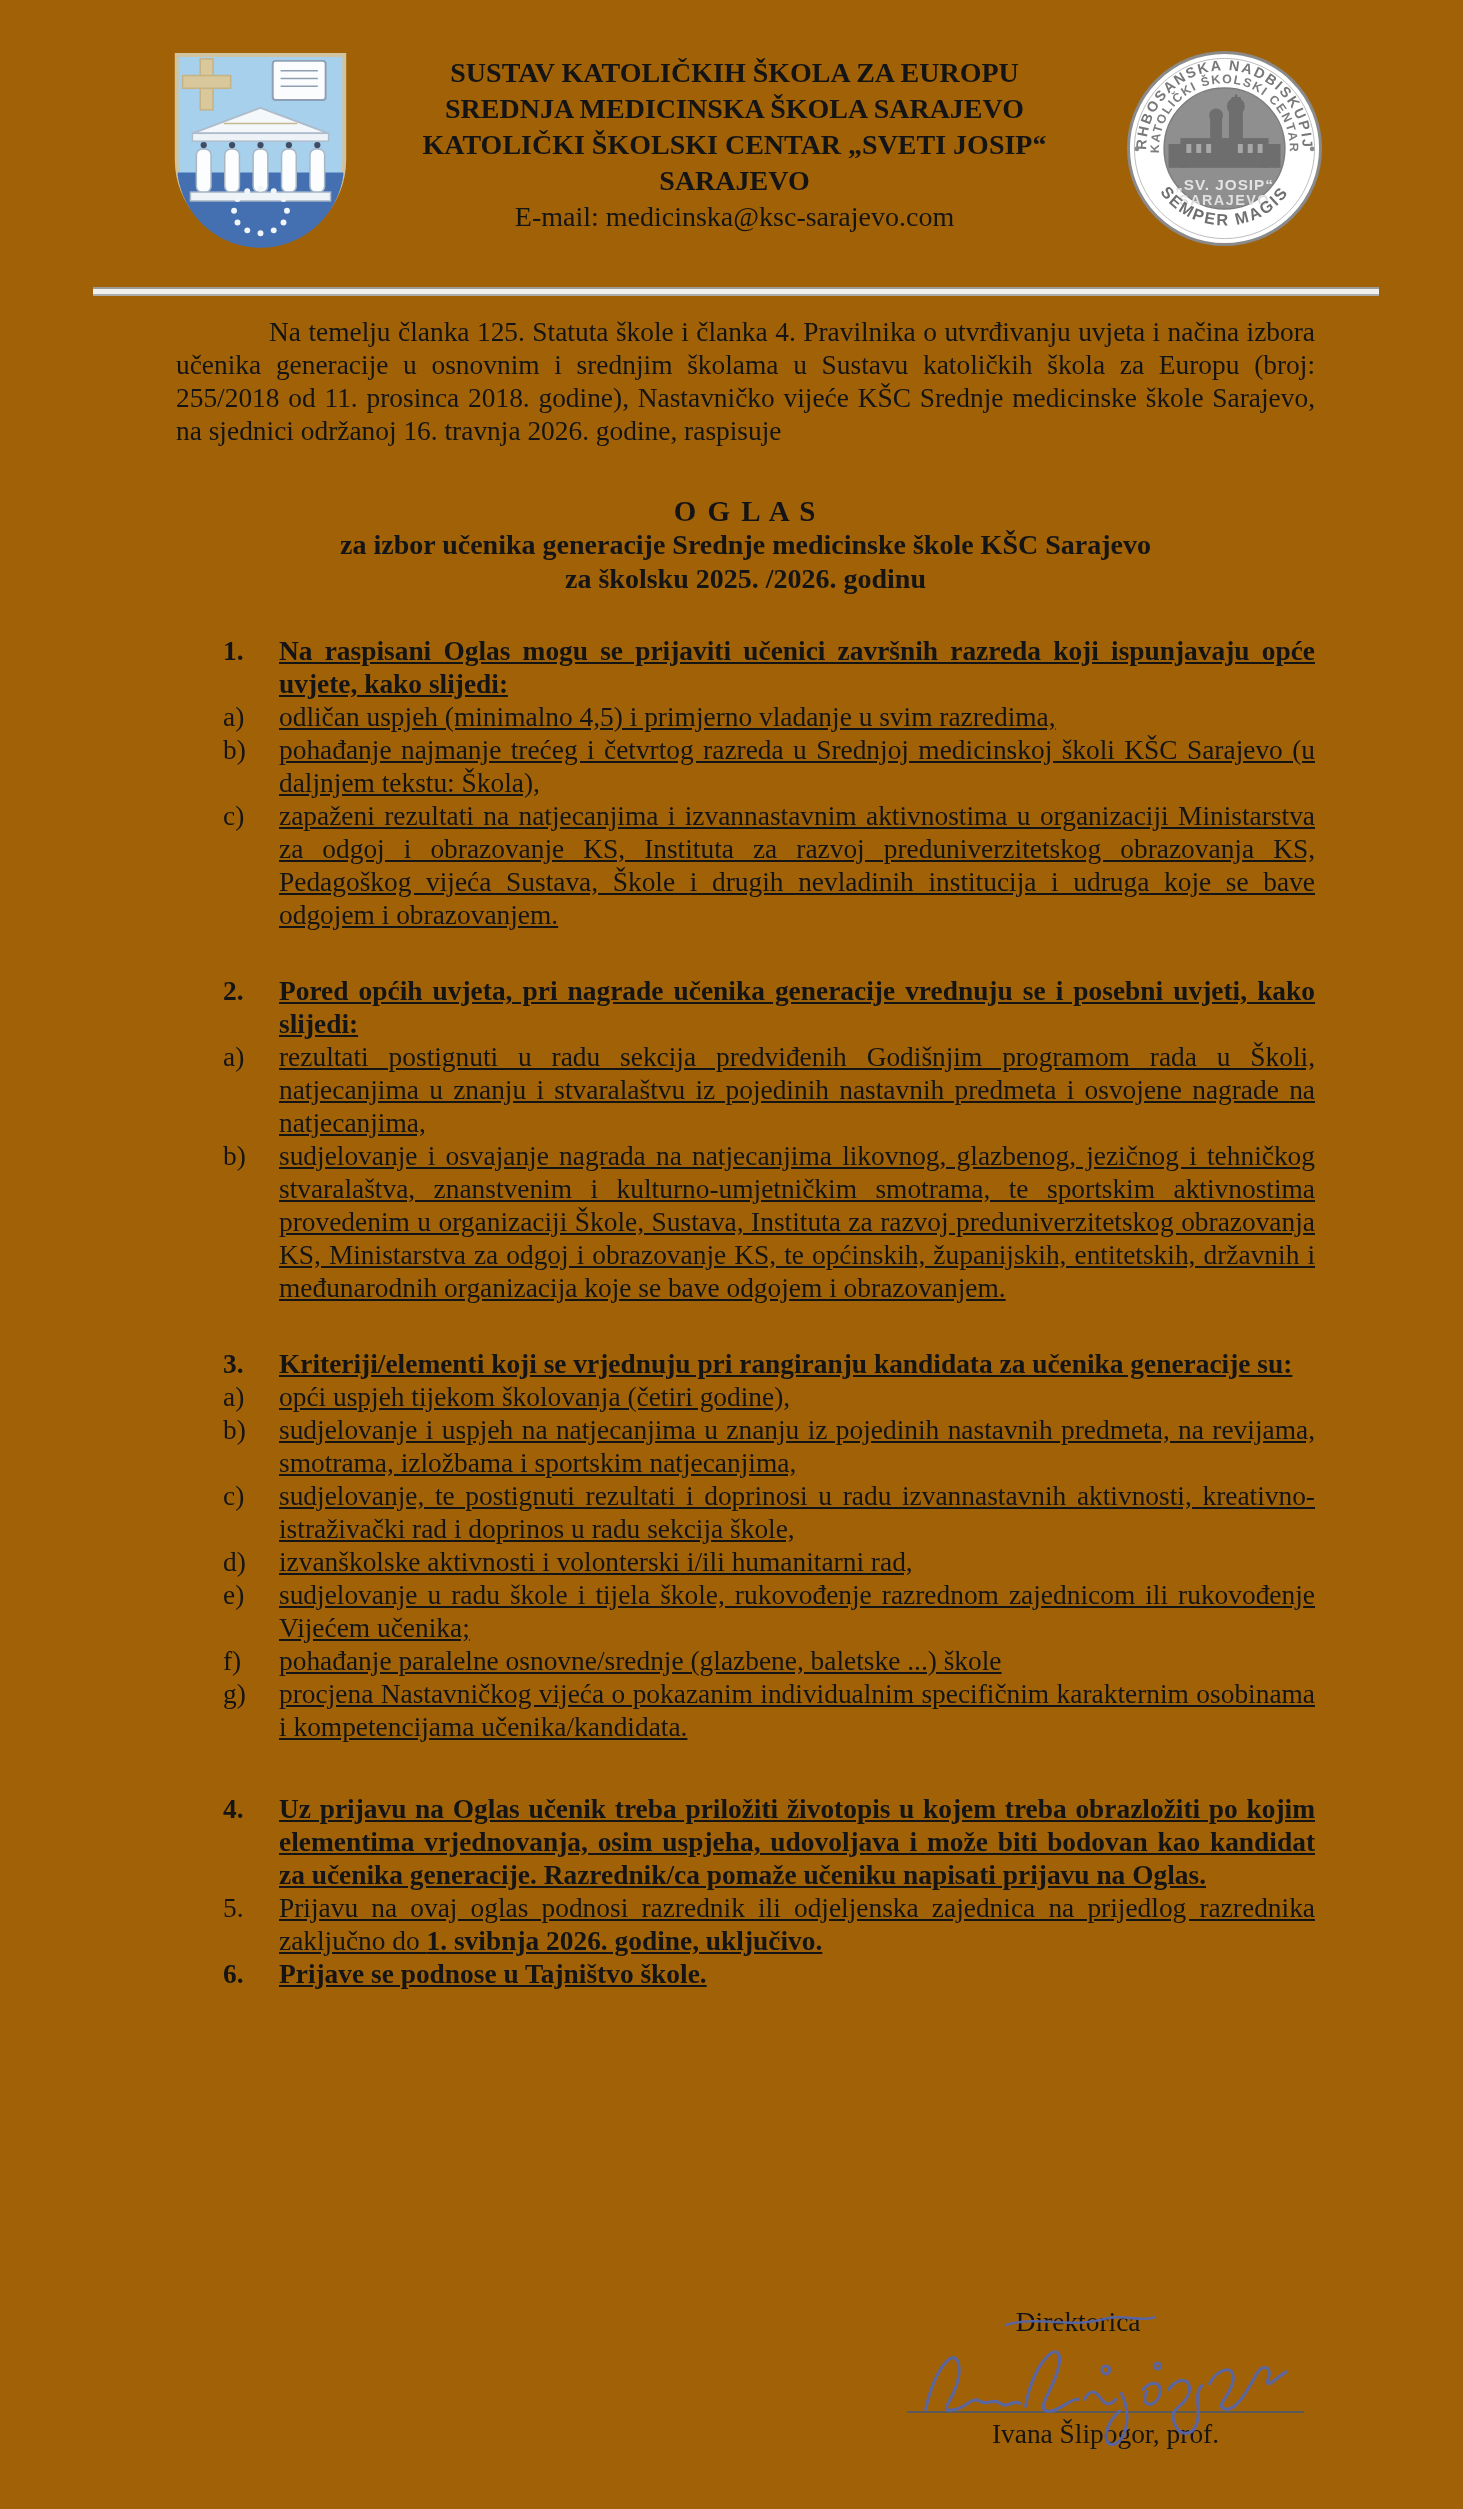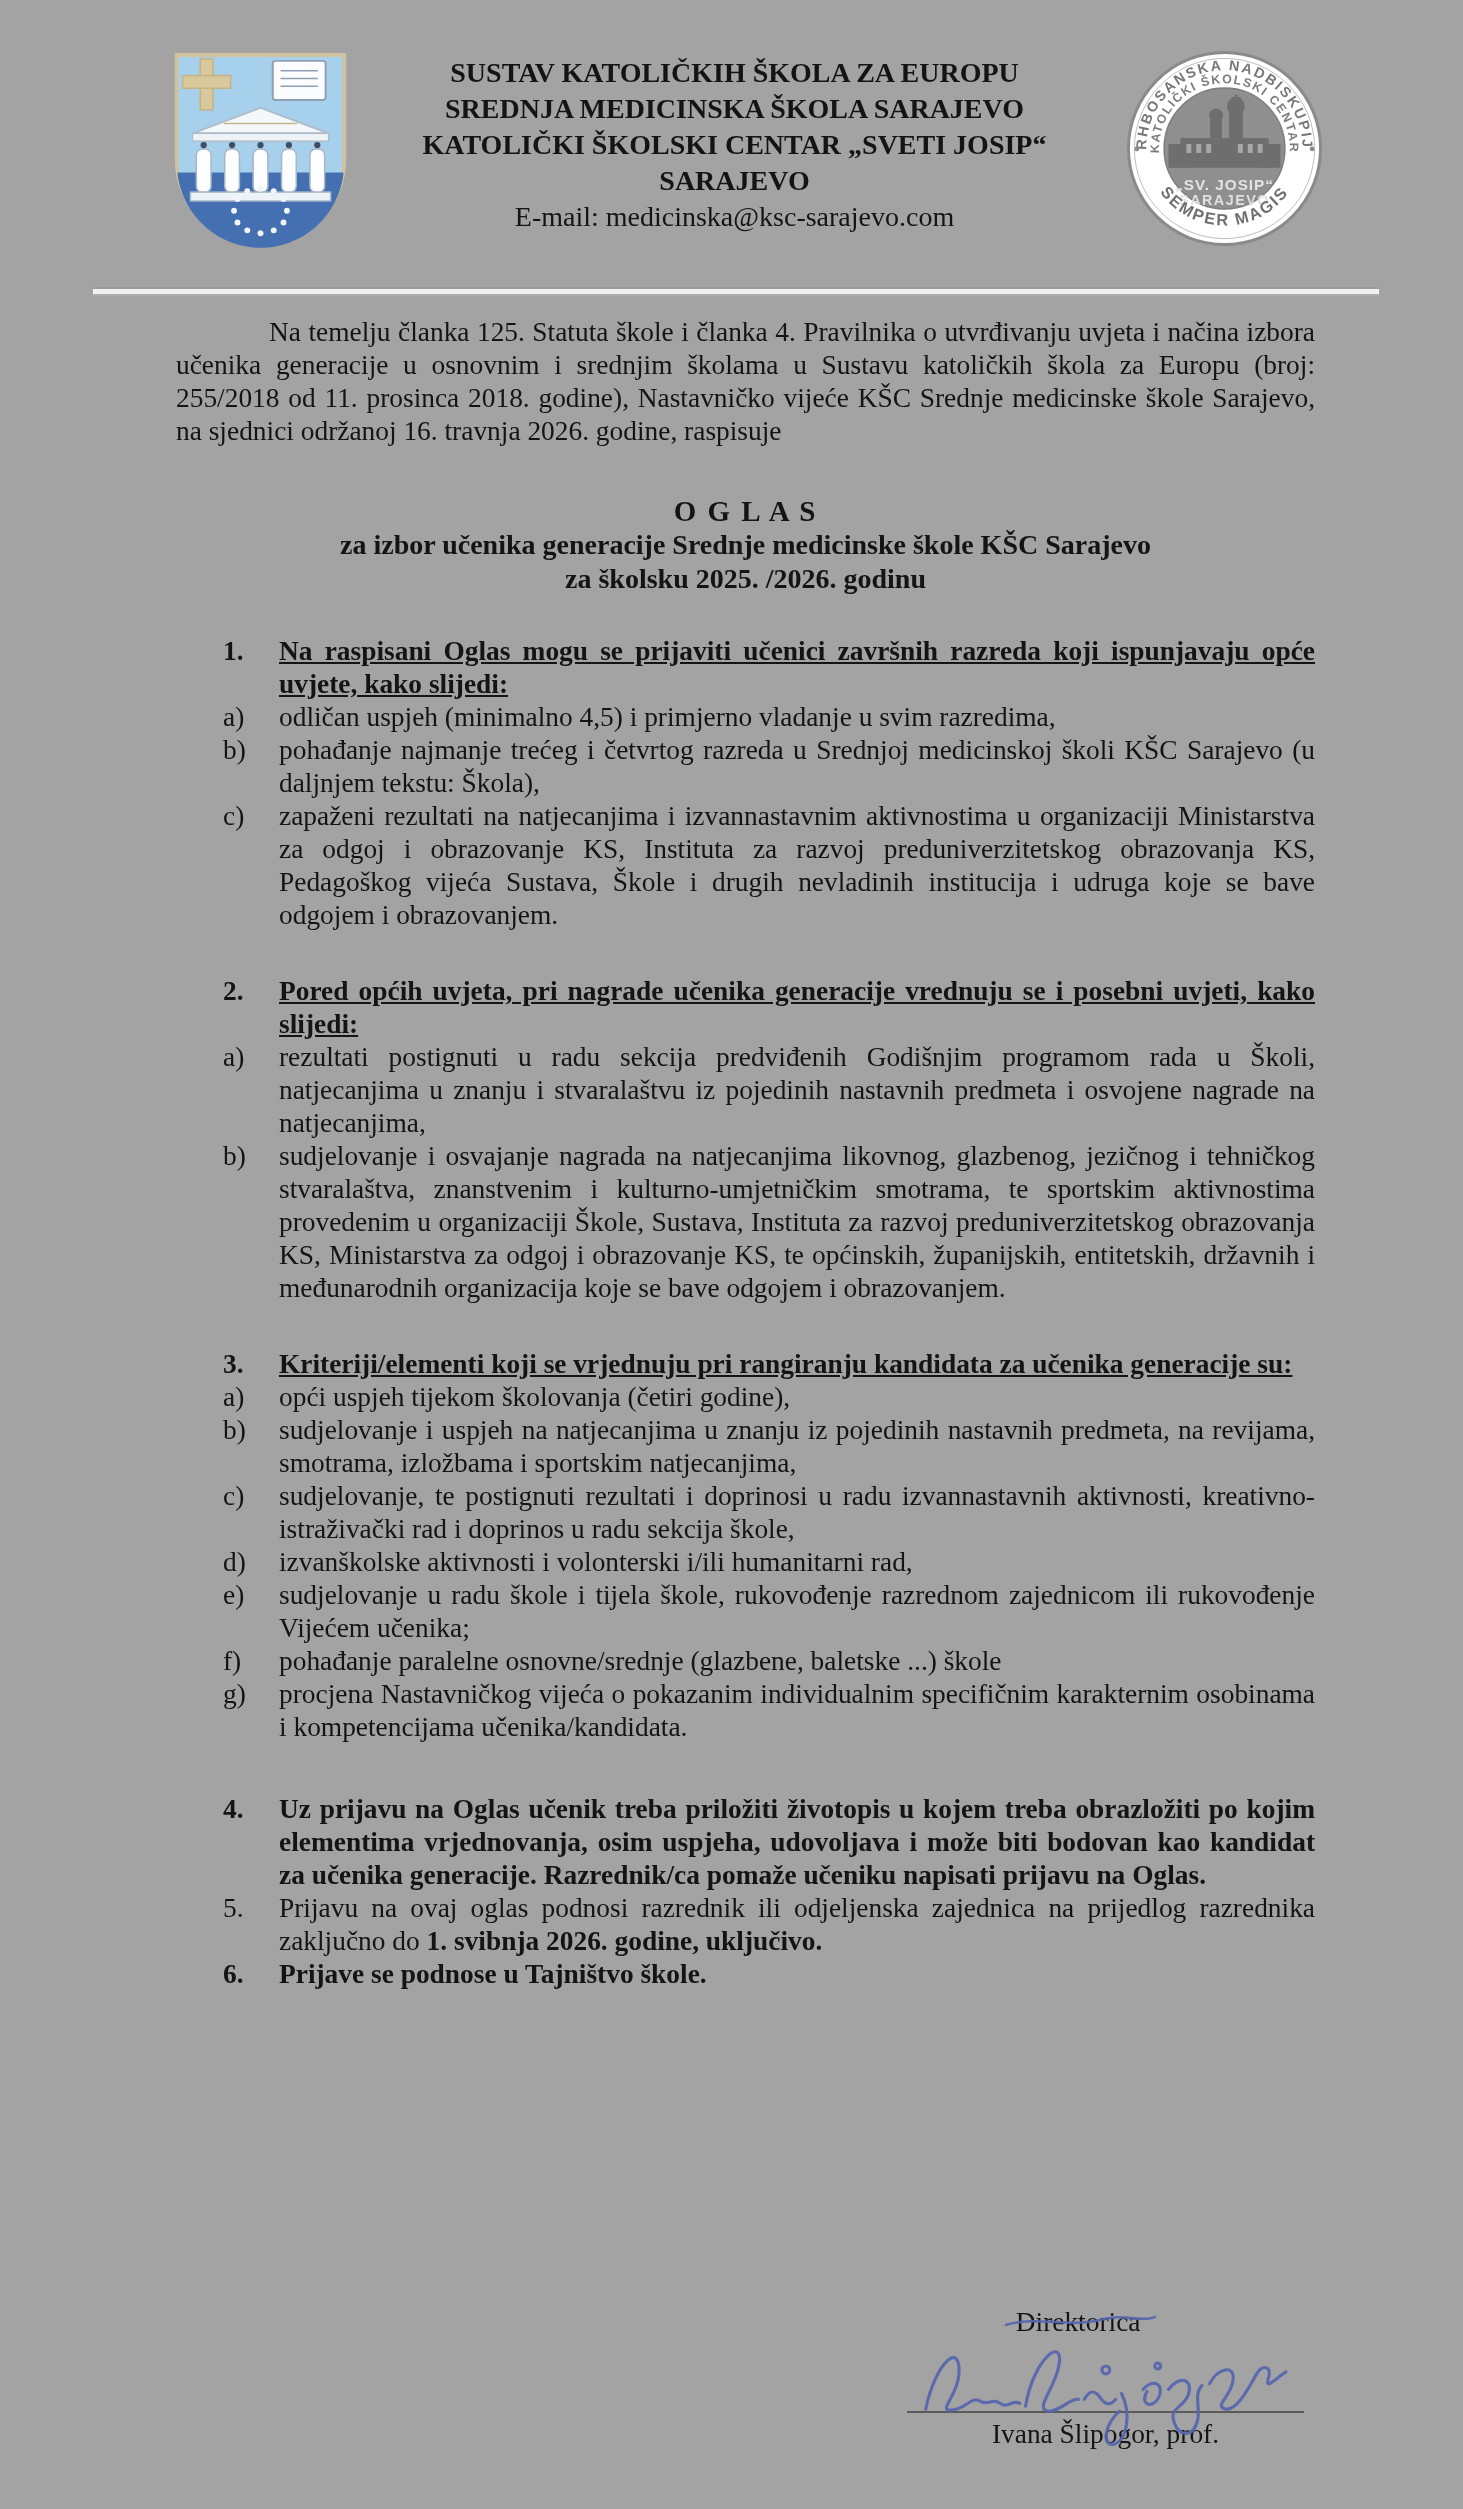--- a/index.html
+++ b/index.html
@@ -1,19 +1,19 @@
 <!DOCTYPE html>
 <html lang="hr"><head>
 <meta charset="utf-8">
 <title>Oglas</title>
 <style>
   html,body { margin:0; padding:0; background:#ffffff; }
   .page {
     position:relative; width:1463px; height:2509px;
-    background:#a3a3a3; overflow:hidden;
+    background:#a16207; overflow:hidden;
     font-family:"Liberation Serif", serif; color:#141414;
   }
 
   
   .hdr-logo { position:absolute; left:165px; top:47px; width:191px; height:206px; }
   .hdr-seal { position:absolute; left:1123px; top:47px; width:203px; height:203px; }
   .hdr-text { position:absolute; left:372px; top:55px; width:725px; text-align:center; }
   .hdr-text .b { font-weight:bold; font-size:28px; line-height:36px; }
   .hdr-text .r { font-weight:normal; font-size:28px; line-height:36px; }
   .hdr-rule {
@@ -24,21 +24,21 @@
   
   .doc-body { position:absolute; left:176px; top:316px; width:1139px; font-size:27.4px; line-height:33px; }
   .intro { text-align:justify; text-indent:93px; }
   .title-block { margin-top:46px; text-align:center; font-weight:bold; line-height:34px; }
   .title-block .t1 { font-size:29px; letter-spacing:2px; }
   .title-block .t2, .title-block .t3 { font-size:28px; }
 
   .list { margin-top:39px; padding-left:47px; }
   .row { display:flex; }
   .row .mk { flex:0 0 56px; width:56px; }
-  .row .tx { flex:1; text-align:justify; }
+  .row .tx { flex:1; text-align:justify;text-decoration:underline; }
   .row.head { font-weight:bold; }
   .row.head .tx { text-decoration:underline; }
   .row.boldp { font-weight:bold; }
   .gap44 { height:43px; }
   .gap50 { height:49px; }
   .bold-inline { font-weight:bold; }
 
   
   .footer-left { position:absolute; left:182px; top:2211px; font-size:27.4px; line-height:34px; }
   .sig-block { position:absolute; left:907px; top:2307px; width:397px; text-align:center; font-size:27.4px; }

